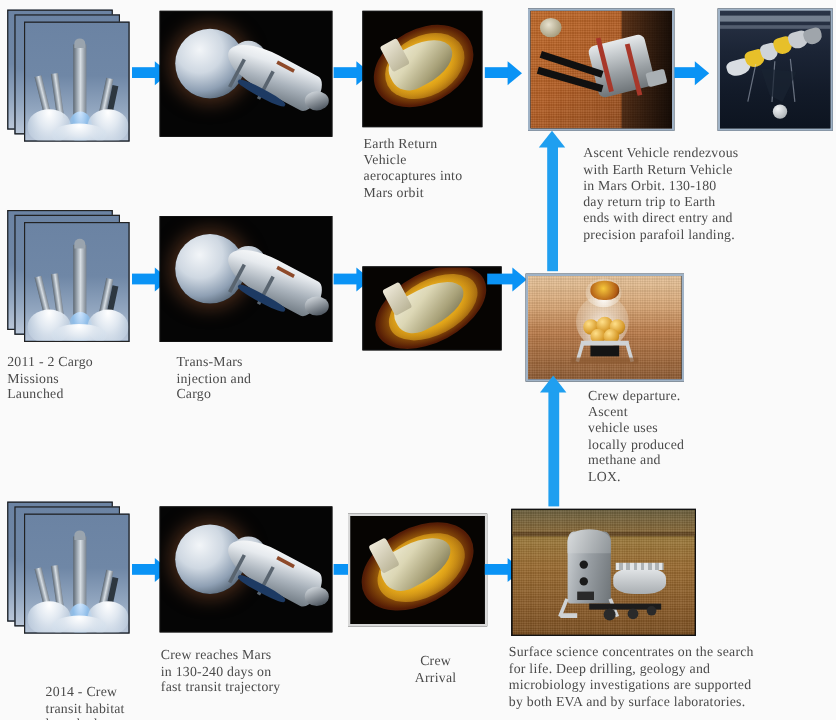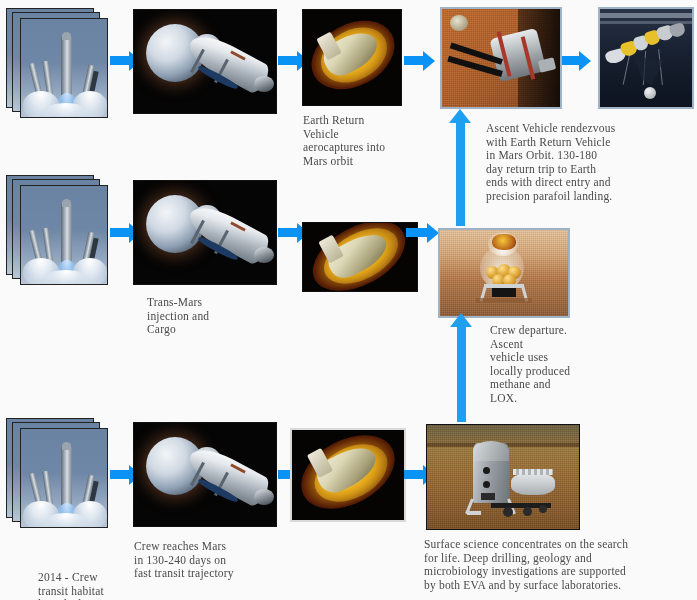--- a/index.html
+++ b/index.html
@@ -248,20 +248,23 @@
         <div class="rk tip" style="left:41px;top:13px;width:9px;height:8px;border-radius:50% 50% 0 0;"></div>
         <div class="rk" style="left:64px;top:46px;width:6px;height:34px;transform:rotate(12deg);"></div>
         <div class="rk" style="left:70px;top:52px;width:5px;height:26px;background:#2d3740;transform:rotate(12deg);"></div>
         <div class="flame" style="left:36px;top:74px;width:20px;height:26px;"></div>
         <div class="plume" style="left:2px;top:72px;width:36px;height:28px;"></div>
         <div class="plume" style="left:52px;top:72px;width:34px;height:28px;"></div>
         <div class="plume" style="left:22px;top:84px;width:46px;height:18px;"></div>
       </div>
     </div>
   </div>
+  <div class="cap" style="left:6px;top:296px;width:130px;">2011 - 2 Cargo
+Missions
+Launched</div>
 
   <div class="arrow-r" style="left:110px;top:228px;width:20px;"></div>
 
   <div class="pic" style="left:133px;top:180px;width:142px;height:103px;border:1px solid #111;">
     <div class="space">
       <div class="earth" style="left:12px;top:14px;width:58px;height:58px;"></div>
       <div class="earth2" style="left:58px;top:24px;width:30px;height:30px;"></div>
       <div class="body" style="left:52px;top:36px;width:84px;height:32px;"></div>
       <div class="bandline" style="left:62px;top:38px;width:3px;height:26px;transform:rotate(28deg);"></div>
       <div class="bandline" style="left:86px;top:48px;width:3px;height:26px;transform:rotate(28deg);"></div>
@@ -361,20 +364,22 @@
   <div class="arrow-r" style="left:278px;top:470px;width:20px;"></div>
 
   <div class="pic" style="left:290px;top:428px;width:112px;height:90px;border:2px solid #d9d9d9;">
     <div class="aero">
       <div class="shock" style="left:6px;top:10px;width:100px;height:64px;"></div>
       <div class="shock2" style="left:20px;top:18px;width:78px;height:50px;"></div>
       <div class="capsule" style="left:24px;top:22px;width:62px;height:34px;"></div>
       <div class="capsule-cap" style="left:20px;top:20px;width:16px;height:26px;"></div>
     </div>
   </div>
+  <div class="cap" style="left:313px;top:545px;width:100px;text-align:center;">Crew
+Arrival</div>
 
   <div class="arrow-r" style="left:404px;top:470px;width:20px;"></div>
 
   <div class="pic" style="left:426px;top:424px;width:152px;height:104px;border:1px solid #111;">
     <div class="mars day">
       <div class="dark-sky" style="height:20px;background:linear-gradient(#6d6140,#8a6a38);"></div>
       <div style="position:absolute;left:0;top:18px;width:152px;height:4px;background:#5a3f1e;opacity:.8;"></div>
       <div class="noise"></div>
       <div class="hab" style="left:46px;top:18px;width:36px;height:60px;"></div>
       <div style="position:absolute;left:46px;top:16px;width:36px;height:20px;border-radius:50% 50% 0 0;background:linear-gradient(110deg,#d9dcde,#8f9599);"></div>

